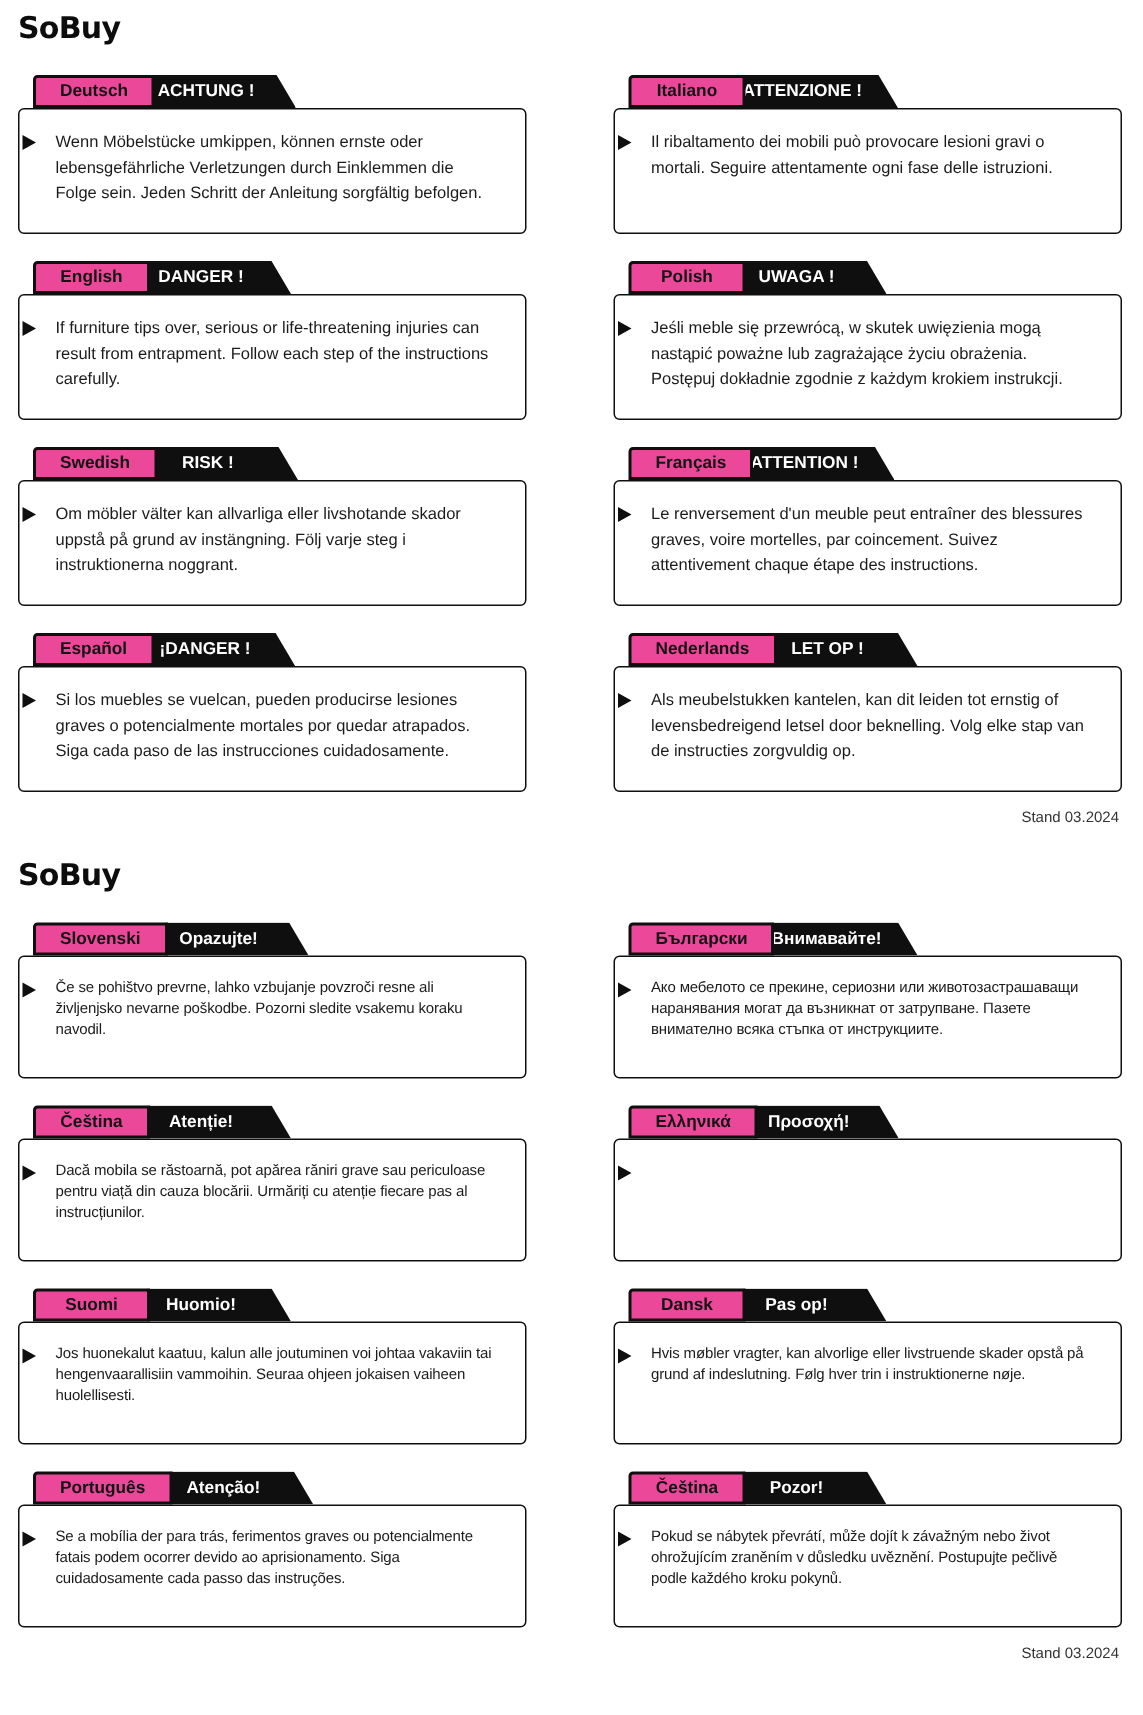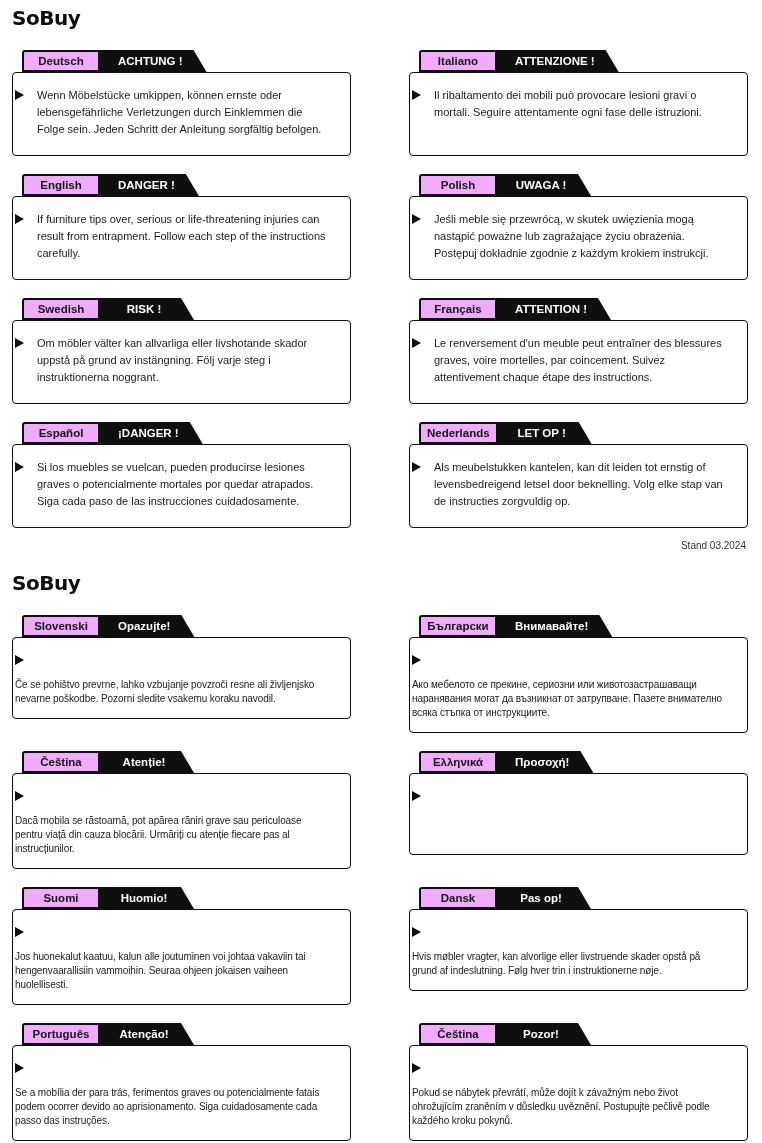--- a/index.html
+++ b/index.html
@@ -21,33 +21,33 @@
     display:grid;
     grid-template-columns:1fr 1fr;
     column-gap:58px;
     row-gap:18px;
   }
 
   .block { display:flex; flex-direction:column; }
 
   .tabs { display:flex; align-items:stretch; height:22px; padding-left:10px; }
   .lang {
-    background:#f0abfc;
+    background:#ec4899;
     border:2px solid #0f0f0f;
     border-radius:3px 0 0 0;
     font-size:11.5px; font-weight:700;
     display:flex; align-items:center; justify-content:center;
-    padding:0 6px; min-width:78px;
+    padding:0 16px; min-width:78px;
     position:relative; z-index:1;
   }
   .warn {
     background:#0f0f0f; color:#ffffff;
     font-size:11.5px; font-weight:700;
     display:flex; align-items:center; justify-content:center;
-    padding:0 24px 0 20px; min-width:96px;
+    padding:0 24px 0 0; min-width:96px;
     margin-left:-2px;
     clip-path:polygon(0 0, calc(100% - 13px) 0, 100% 100%, 0 100%);
     border-radius:0 3px 0 0;
   }
 
   .box {
     border:1.6px solid #0f0f0f;
     border-radius:4px;
     min-height:84px;
     padding:14px 18px 12px 2px;
@@ -62,21 +62,21 @@
   }
   .text { font-size:11px; line-height:1.55; color:#1b1b1b; padding-right:4px; }
 
   .footer {
     text-align:right; font-size:10px; color:#333;
     margin:12px 2px 0 0;
   }
 
   .sheet2 { margin-top:20px; }
   .sheet2 .text { font-size:10px; line-height:1.4; letter-spacing:-0.1px; }
-  .sheet2 .box { min-height:82px;flex-direction:column; }
+  .sheet2 .box { min-height:82px; }
 </style>
 </head>
 <body>
 
 <div class="page">
 
   <section class="sheet">
     <div class="brand">SoBuy</div>
     <div class="grid">
   <div class="block">

